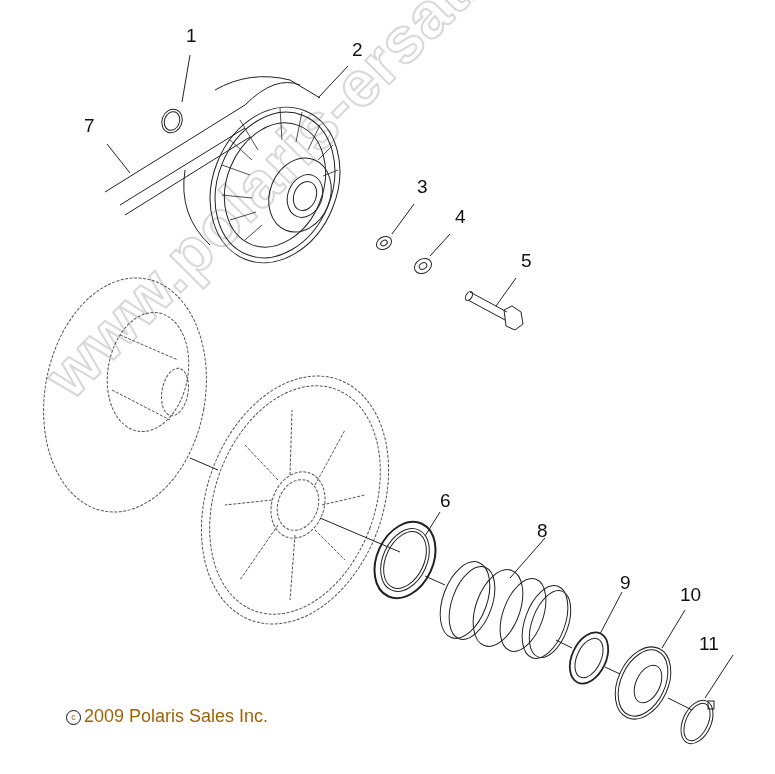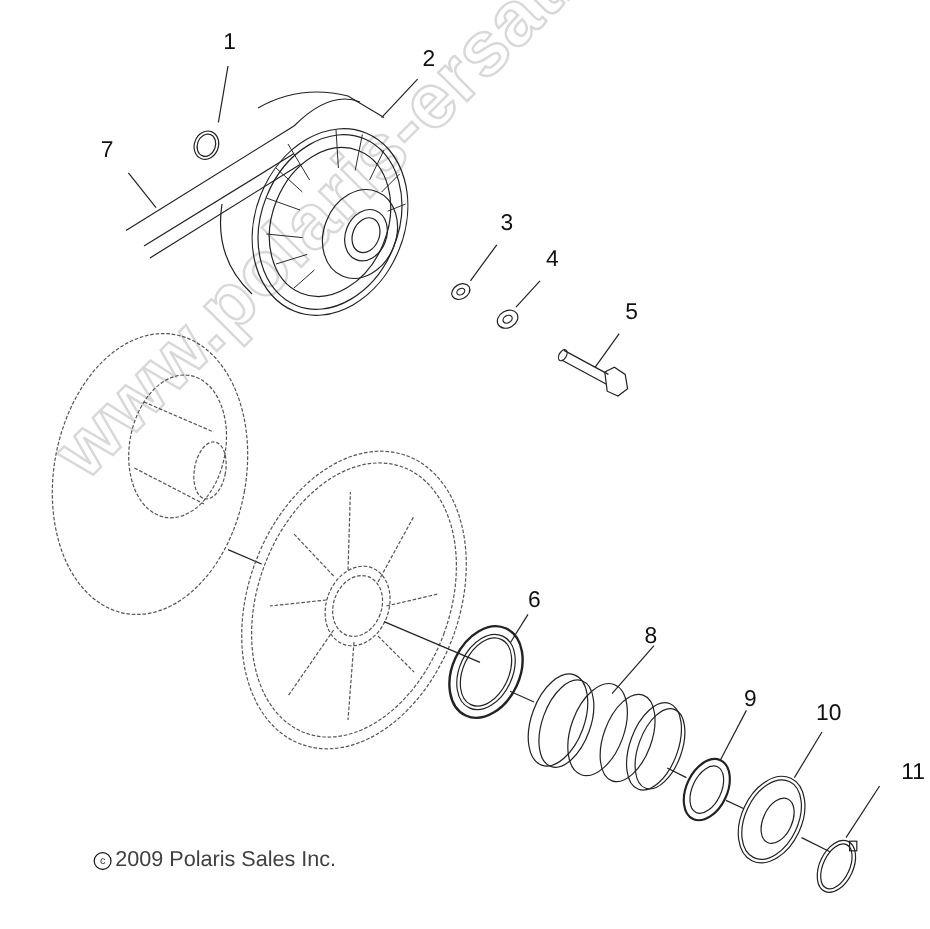--- a/index.html
+++ b/index.html
@@ -6,21 +6,21 @@
   body { width:775px; height:774px; position:relative; overflow:hidden; font-family:"Liberation Sans", sans-serif; }
   #diagram { position:absolute; left:0; top:0; width:775px; height:774px; }
   .callout { position:absolute; font-size:19px; color:#111; line-height:1; }
   .watermark {
     position:absolute; left:30px; top:360px; width:900px;
     transform-origin:0 0; transform:rotate(-45deg);
     font-family:"Liberation Sans", sans-serif; font-weight:bold; font-size:64px;
     color:#ffffff; -webkit-text-stroke:2px #d6d6d6; letter-spacing:1px; white-space:nowrap;
     opacity:0.95; pointer-events:none;
   }
-  .copyright { position:absolute; left:66px; top:706px; font-size:18px; color:#404040;margin-left:12px; }
+  .copyright { position:absolute; left:66px; top:706px; font-size:18px; color:#a16207; }
   .copyright .c { display:inline-block; width:13px; height:13px; border:1px solid #111; border-radius:50%; font-size:9px; line-height:13px; text-align:center; vertical-align:2px; margin-right:3px; }
 </style>
 </head>
 <body>
 
 <div id="diagram">
 
   <div class="watermark">www.polaris-ersatzteile.de</div>
 
   <svg width="775" height="774" viewBox="0 0 775 774" style="position:absolute;left:0;top:0" fill="none" stroke="#222" stroke-width="1">
@@ -154,18 +154,18 @@
   <span class="callout" style="left:186px;top:26px">1</span>
   <span class="callout" style="left:352px;top:40px">2</span>
   <span class="callout" style="left:417px;top:177px">3</span>
   <span class="callout" style="left:455px;top:207px">4</span>
   <span class="callout" style="left:521px;top:251px">5</span>
   <span class="callout" style="left:440px;top:491px">6</span>
   <span class="callout" style="left:84px;top:116px">7</span>
   <span class="callout" style="left:537px;top:521px">8</span>
   <span class="callout" style="left:620px;top:573px">9</span>
   <span class="callout" style="left:680px;top:585px">10</span>
-  <span class="callout" style="left:751px;top:634px">11</span>
+  <span class="callout" style="left:699px;top:634px">11</span>
 
   <div class="copyright">
     <span class="c">c</span><span>2009 Polaris Sales Inc.</span>
   </div>
 </div>
 
 </body></html>

